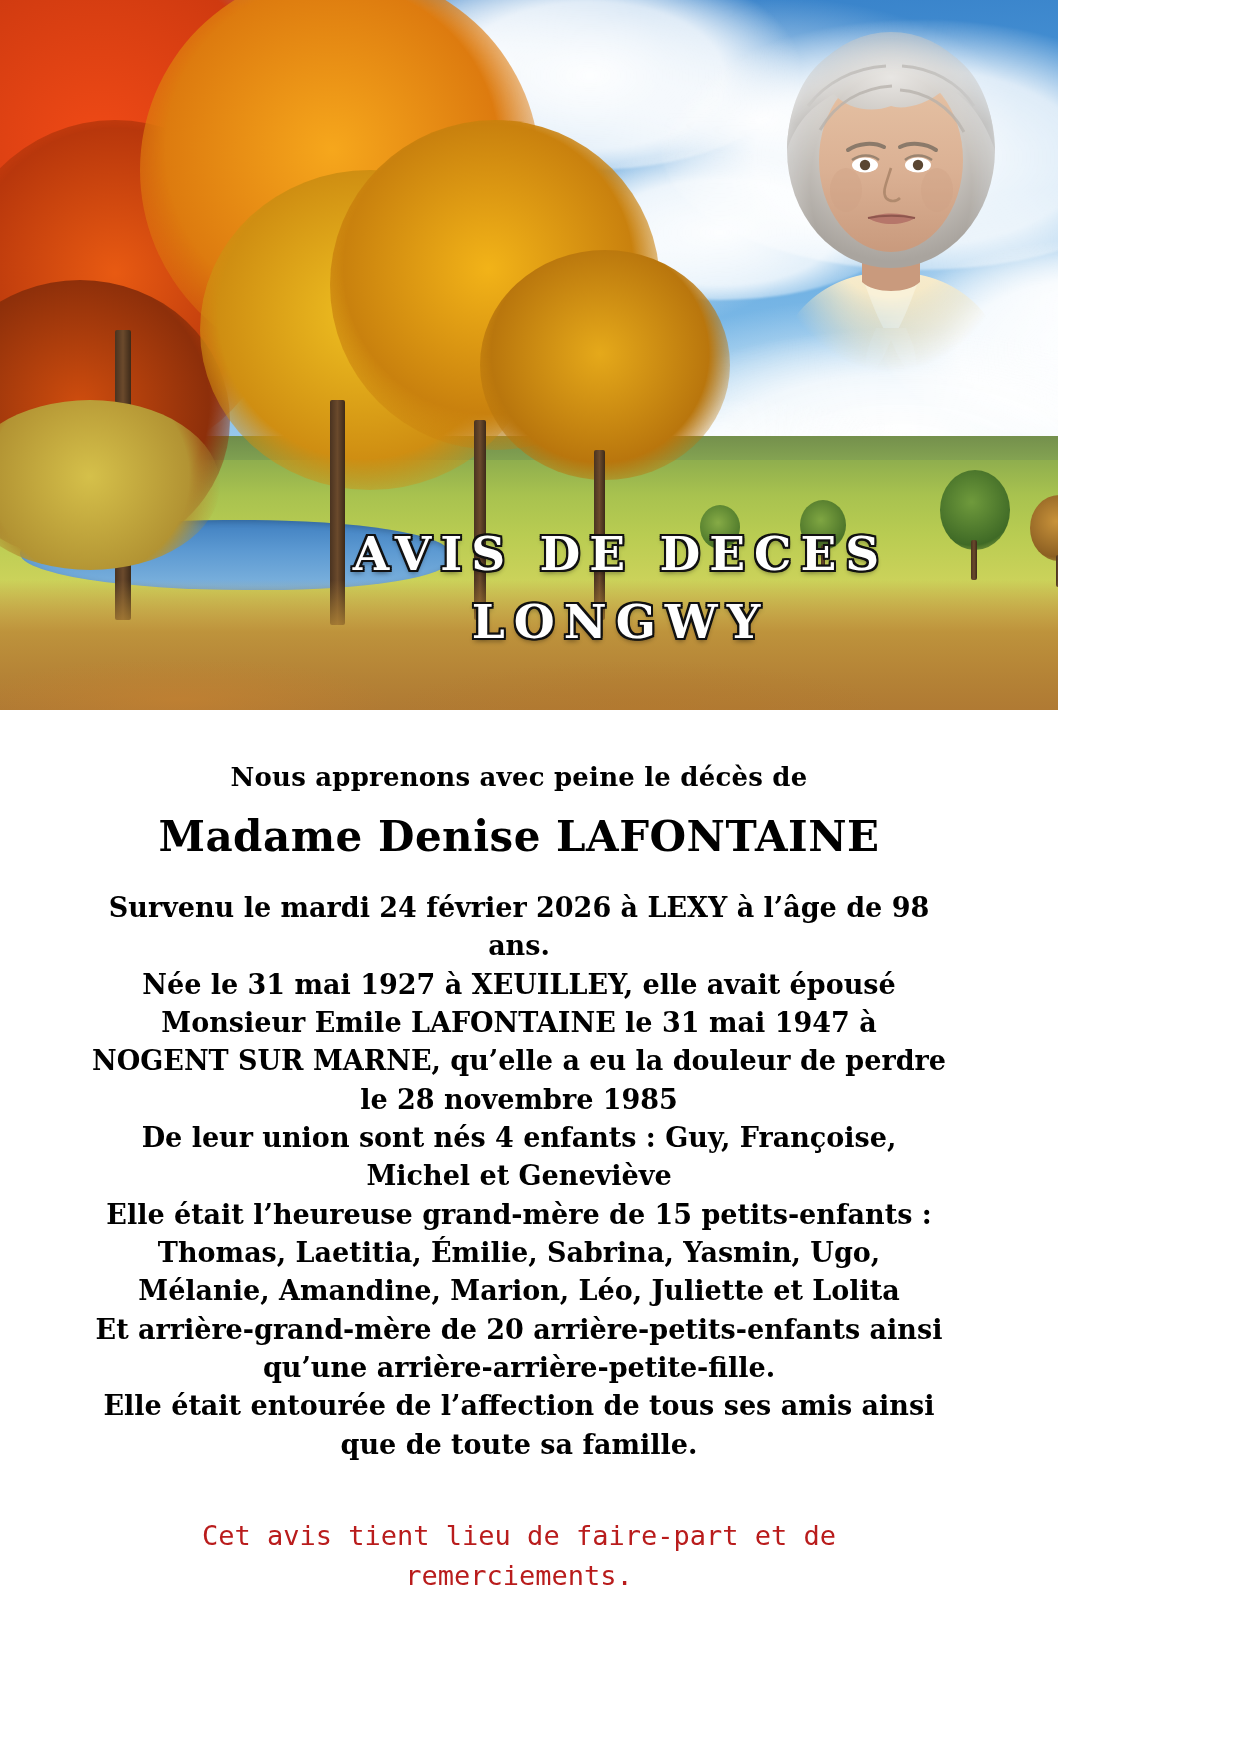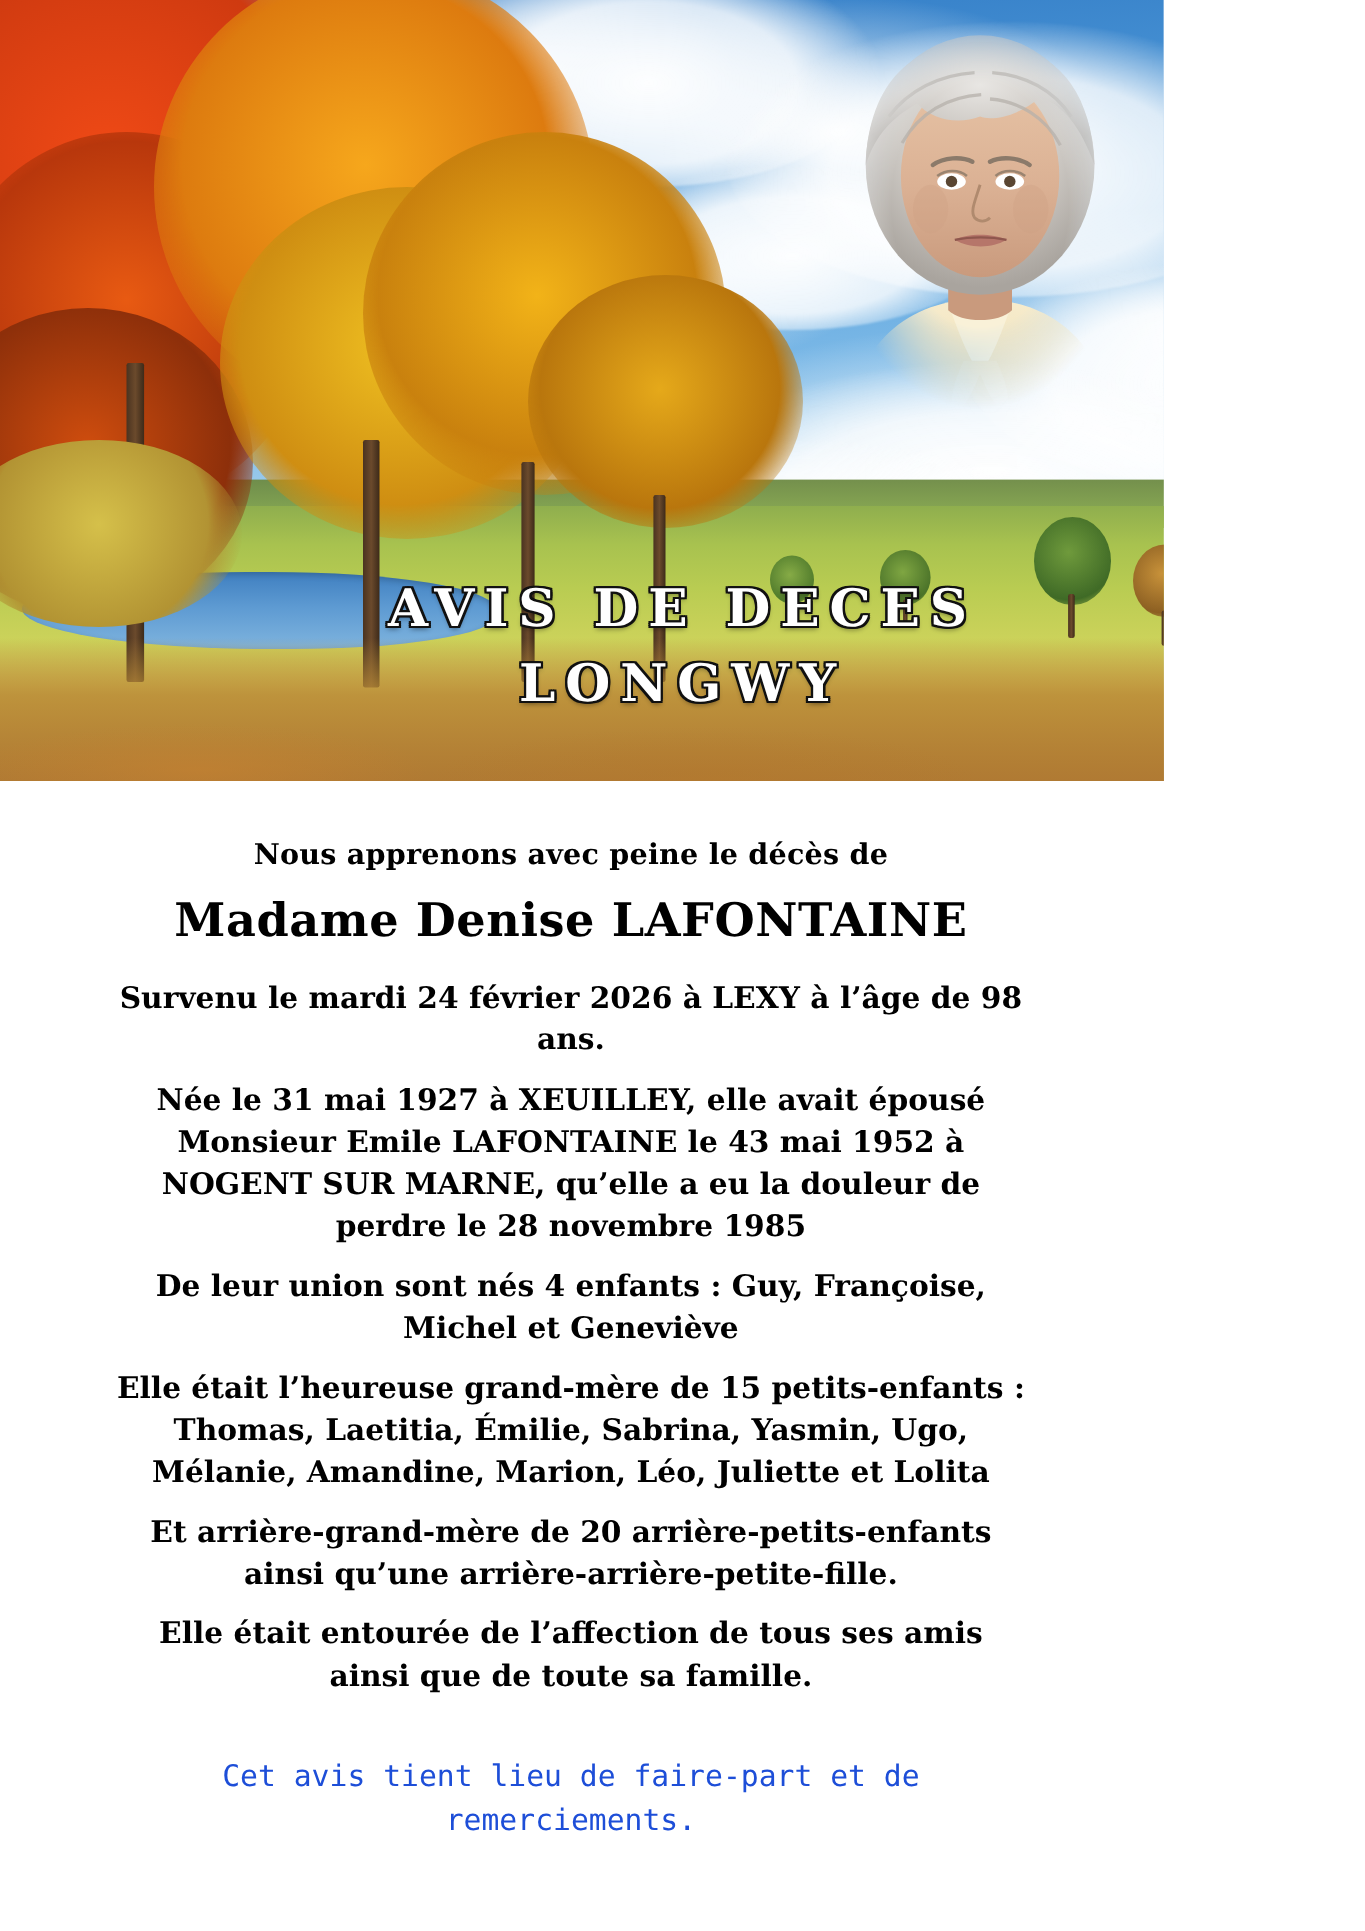--- a/index.html
+++ b/index.html
@@ -155,29 +155,29 @@
   }
   .body-text {
     font-family: "DejaVu Serif", serif;
     font-weight: 700;
     font-size: 27px;
     line-height: 1.42;
     margin-top: 28px;
     padding: 0 18px;
   }
   .body-text p {
-    margin: 16px;
+    margin: 0;
   }
   .closing {
     font-family: "DejaVu Sans Mono", monospace;
     font-size: 27px;
     line-height: 1.5;
     margin-top: 52px;
     padding: 0 110px;
-    color: #1d4ed8;
+    color: #b91c1c;
   }
 </style>
 </head>
 <body>
 
 <div class="hero">
 
   <div class="sky"></div>
 
   <div class="clouds">
@@ -292,21 +292,21 @@
 </div>
 
 <div class="notice">
 
   <div class="lede">Nous apprenons avec peine le décès de</div>
 
   <div class="name">Madame Denise LAFONTAINE</div>
 
   <div class="body-text">
     <p>Survenu le mardi 24 février 2026 à LEXY à l’âge de 98 ans.</p>
-    <p>Née le 31 mai 1927 à XEUILLEY, elle avait épousé Monsieur Emile LAFONTAINE le 43 mai 1952 à NOGENT SUR MARNE, qu’elle a eu la douleur de perdre le 28 novembre 1985</p>
+    <p>Née le 31 mai 1927 à XEUILLEY, elle avait épousé Monsieur Emile LAFONTAINE le 31 mai 1947 à NOGENT SUR MARNE, qu’elle a eu la douleur de perdre le 28 novembre 1985</p>
     <p>De leur union sont nés 4 enfants : Guy, Françoise, Michel et Geneviève</p>
     <p>Elle était l’heureuse grand-mère de 15 petits-enfants : Thomas, Laetitia, Émilie, Sabrina, Yasmin, Ugo, Mélanie, Amandine, Marion, Léo, Juliette et Lolita</p>
     <p>Et arrière-grand-mère de 20 arrière-petits-enfants ainsi qu’une arrière-arrière-petite-fille.</p>
     <p>Elle était entourée de l’affection de tous ses amis ainsi que de toute sa famille.</p>
   </div>
 
   <div class="closing">Cet avis tient lieu de faire-part et de remerciements.</div>
 </div>
 
 </body></html>

